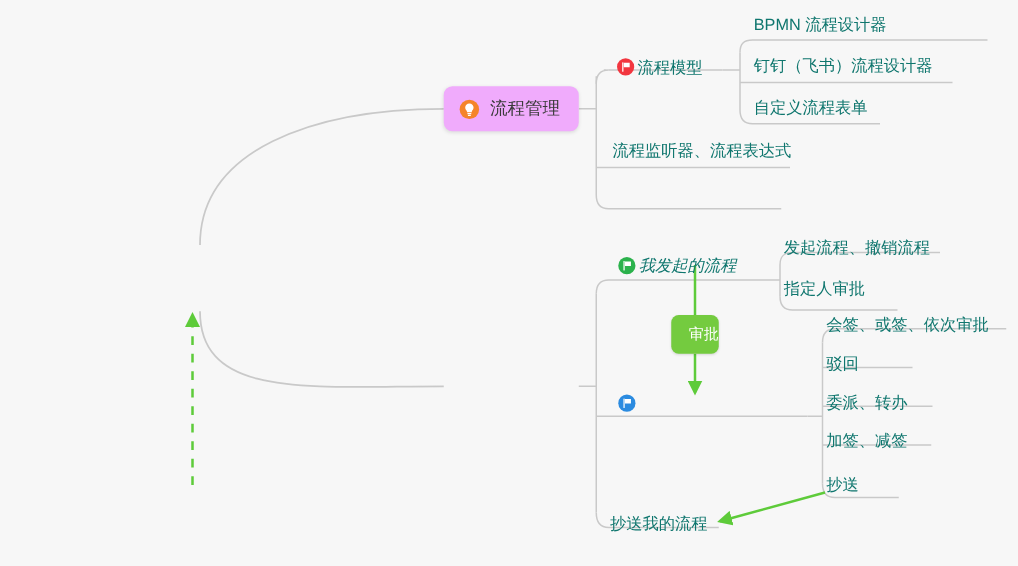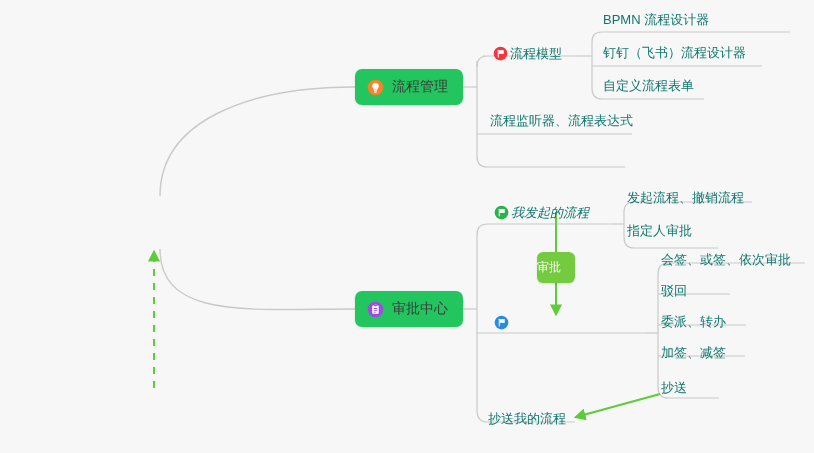--- a/index.html
+++ b/index.html
@@ -30,21 +30,21 @@
     color:#ffffff;
     font-size:21px;
     letter-spacing:.5px;
     margin-left:9px;
     white-space:nowrap;
   }
 
   
   .card{
     position:absolute;
-    background:#22c55e;
+    background:#f0abfc;
     border-radius:7px;
     display:flex;align-items:center;
     box-sizing:border-box;
     box-shadow:0 1px 3px rgba(0,0,0,0.10);
     white-space:nowrap;
   }
   .card-label{color:#3b3b3b;font-size:14px;margin-left:8px;}
 
   #node-flow-mgmt{left:355px;top:69px;height:36px;padding:0 15px 0 12px;}
   #node-approve-center{left:355px;top:291px;height:36px;padding:0 15px 0 12px;}
@@ -65,21 +65,21 @@
   
   .ico{display:inline-block;flex:0 0 auto;line-height:0;}
 
   
   .tag-box{
     position:absolute;
     left:537px;top:252px;
     width:38px;height:31px;
     background:#74CB3F;
     border-radius:6px;
-    display:flex;align-items:center;justify-content:flex-start;
+    display:flex;align-items:center;justify-content:flex-end;
     box-shadow:0 1px 2px rgba(0,0,0,.12);
   }
   .tag-box span{color:#ffffff;font-size:12px;}
 </style>
 </head>
 <body>
 
 <div id="canvas">
 
   <svg class="svg-layer" viewBox="0 0 814 453" xmlns="http://www.w3.org/2000/svg">
@@ -144,34 +144,20 @@
         <path d="M12 5.4 C9.3 5.4 7.3 7.4 7.3 9.9 C7.3 11.6 8.2 12.7 9.2 13.8
                  L9.2 15.2 L14.8 15.2 L14.8 13.8 C15.8 12.7 16.7 11.6 16.7 9.9
                  C16.7 7.4 14.7 5.4 12 5.4 Z" fill="#ffffff"></path>
         <rect x="9.7" y="16.0" width="4.6" height="1.5" rx="0.7" fill="#ffffff"></rect>
         <rect x="10.3" y="18.1" width="3.4" height="1.3" rx="0.6" fill="#ffffff"></rect>
       </svg>
     </span>
     <span class="card-label">流程管理</span>
   </div>
 
-  <div class="card" id="node-approve-center">
-    <span class="ico">
-      <svg width="17" height="17" viewBox="0 0 24 24">
-        <circle cx="12" cy="12" r="11" fill="#9B4DE0"></circle>
-        <rect x="7.4" y="6.4" width="9.2" height="11.6" rx="1.3" fill="#ffffff"></rect>
-        <rect x="9.9" y="4.8" width="4.2" height="2.6" rx="1.0" fill="#ffffff"></rect>
-        <rect x="9.9" y="4.8" width="4.2" height="2.6" rx="1.0" fill="#9B4DE0"></rect>
-        <rect x="9.2" y="10.0" width="5.6" height="1.2" rx="0.6" fill="#9B4DE0"></rect>
-        <rect x="9.2" y="12.6" width="5.6" height="1.2" rx="0.6" fill="#9B4DE0"></rect>
-        <rect x="9.2" y="15.2" width="3.4" height="1.2" rx="0.6" fill="#9B4DE0"></rect>
-      </svg>
-    </span>
-    <span class="card-label">审批中心</span>
-  </div>
 
 
   <div class="txt with-icon" style="left:493px;top:46px;">
     <span class="ico">
       <svg width="15" height="15" viewBox="0 0 24 24">
         <circle cx="12" cy="12" r="11" fill="#F2363F"></circle>
         <rect x="7.6" y="6.0" width="1.6" height="12.2" rx="0.7" fill="#ffffff"></rect>
         <path d="M9.6 6.6 L17.2 6.6 L17.2 12.6 L9.6 12.6 Z" fill="#ffffff"></path>
       </svg>
     </span>

